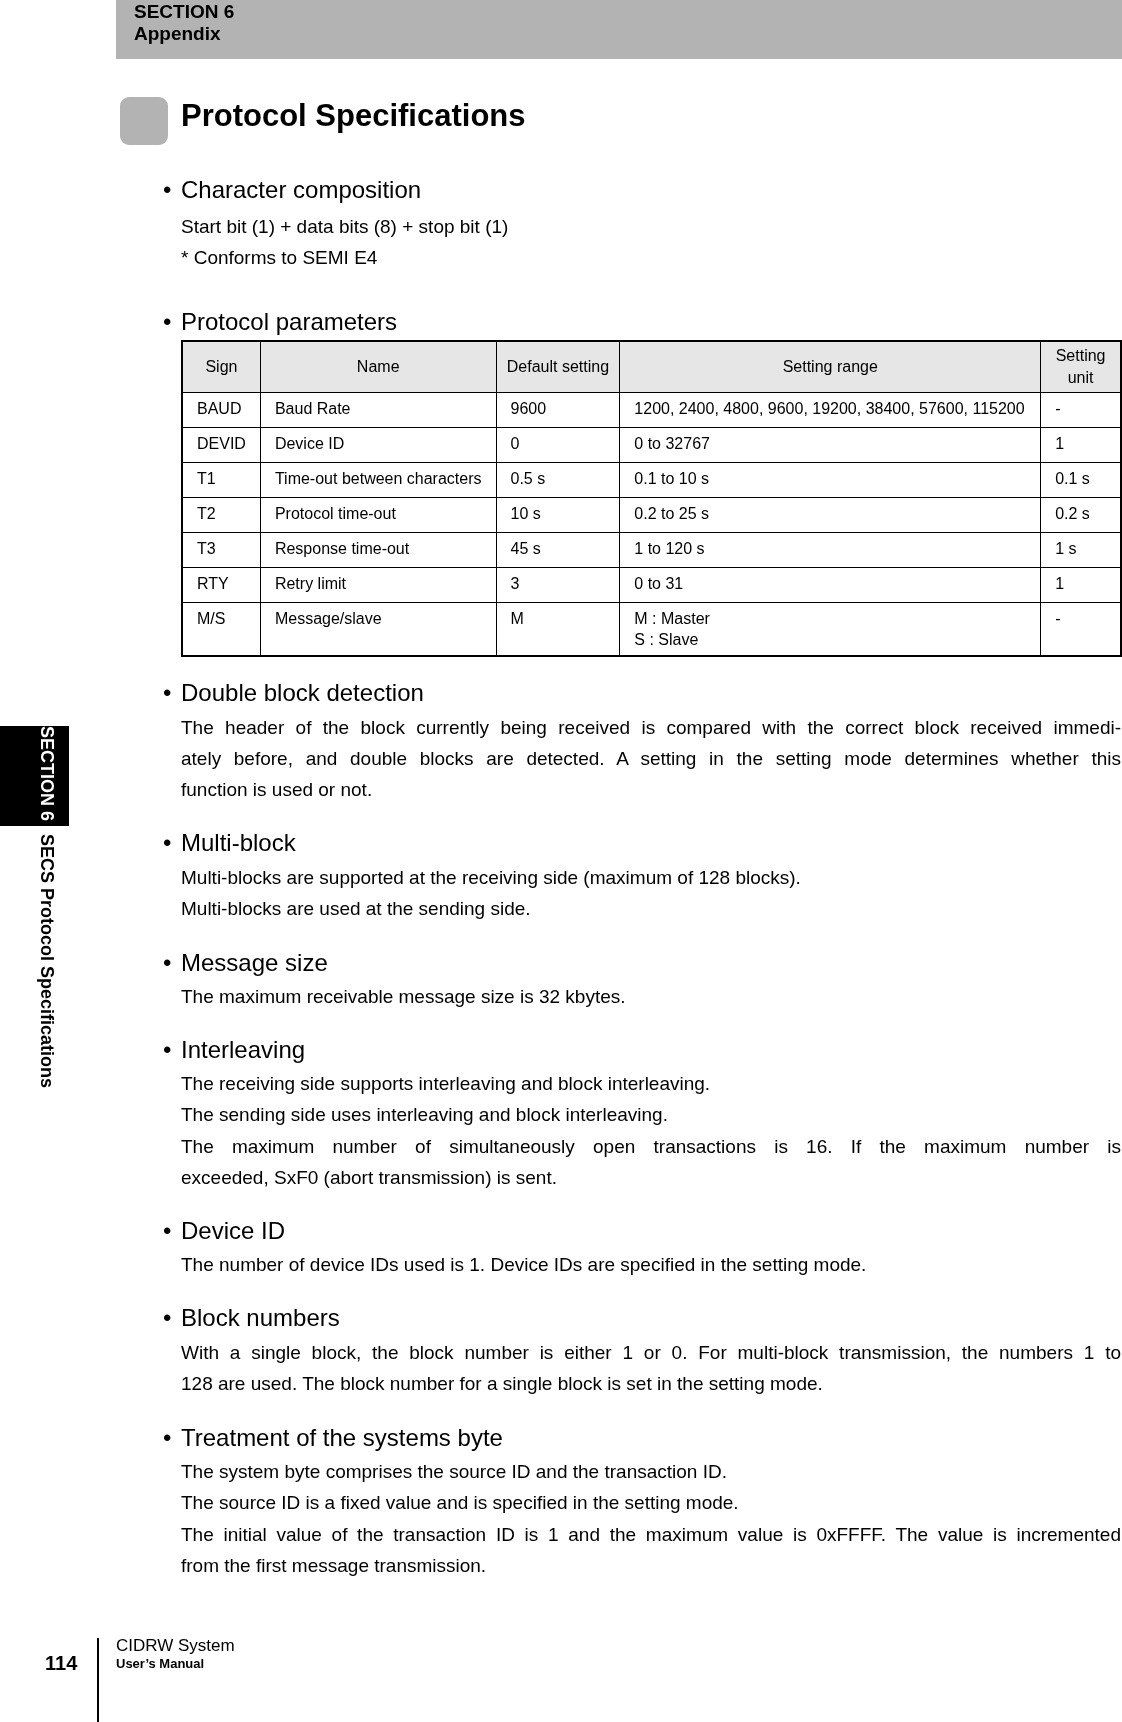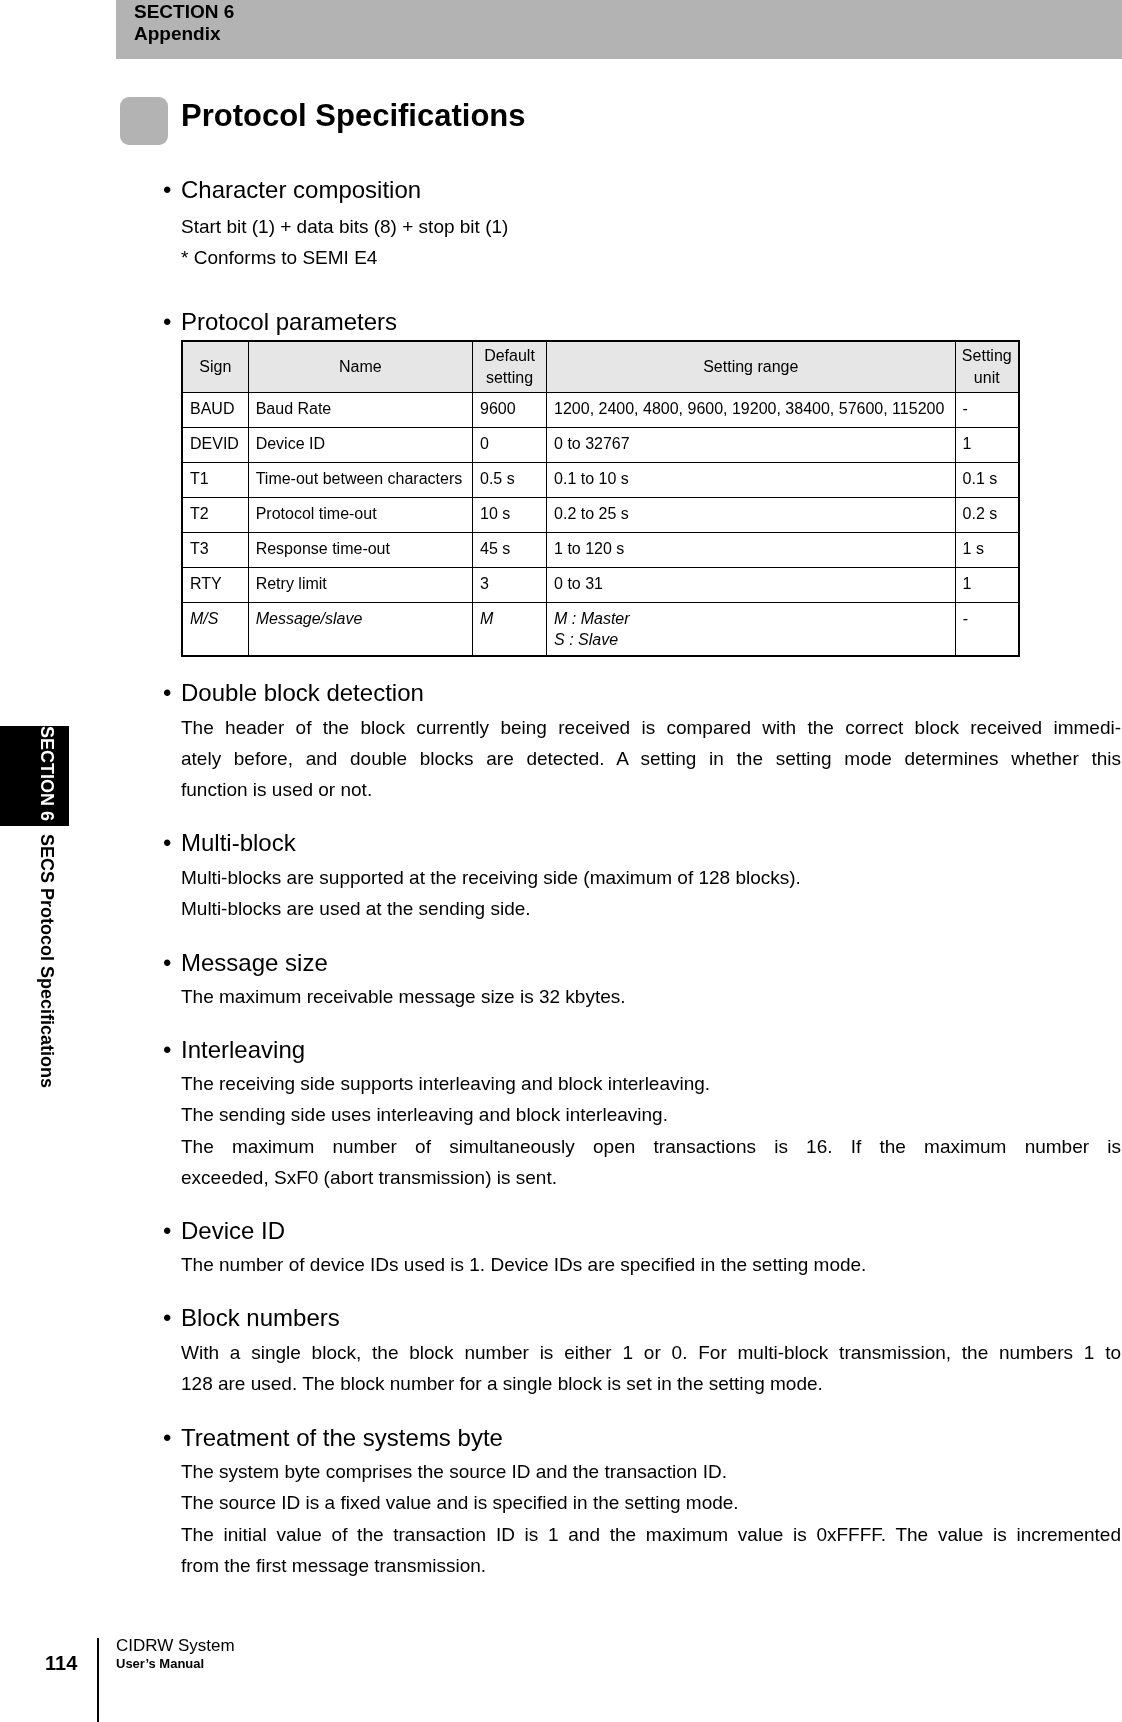--- a/index.html
+++ b/index.html
@@ -12,27 +12,27 @@
   .title { position:absolute; left:181px; top:96px; font-weight:bold; font-size:31px; line-height:40px;text-align:right; }
   .side-tab { position:absolute; left:0; top:726px; width:69px; height:100px; background:#000; }
   .side-text { position:absolute; left:36px; top:726px; transform-origin:0 0; transform:rotate(90deg) translateY(-22px);
                white-space:nowrap; font-weight:bold; font-size:18px; line-height:22px; }
   .side-text .t1 { color:#fff; display:inline-block; width:100px; }
   .side-text .t2 { color:#000; padding-left:8px; }
   .sec-h { position:absolute; left:163px; font-size:24px; line-height:28px; white-space:nowrap; }
   .sec-h .bul { display:inline-block; width:18px; }
   .body-line { position:absolute; left:181px; width:940px; font-size:19px; line-height:24px; white-space:nowrap; }
   .body-just { text-align:justify; text-align-last:justify; white-space:normal; }
-  table.params { position:absolute; left:181px; top:340px; width:839px; border-collapse:collapse;
+  table.params { position:absolute; left:181px; top:340px; width:941px; border-collapse:collapse;
                  border:2px solid #000; font-size:16px; }
   table.params th { background:#e6e6e6; font-weight:normal; height:50px; text-align:center;
                     border:1px solid #000; padding:0 4px; line-height:22px; }
-  table.params td { border:1px solid #000; height:29px; padding:0 7px; vertical-align:top; padding-top:5px;
+  table.params td { border:1px solid #000; height:29px; padding:0 14px; vertical-align:top; padding-top:5px;
                     line-height:21px; white-space:nowrap; }
-  table.params tr.tall td { height:47px;font-style:italic; }
+  table.params tr.tall td { height:47px; }
   .foot-line { position:absolute; left:97px; top:1638px; width:2px; height:84px; background:#000; }
   .foot-num { position:absolute; left:45px; top:1651px; font-weight:bold; font-size:20px; line-height:24px; }
   .foot-t1 { position:absolute; left:116px; top:1634px; font-weight:normal; font-size:17px; line-height:24px; }
   .foot-t2 { position:absolute; left:116px; top:1656px; font-weight:bold; font-size:13px; line-height:16px; }
 </style>
 </head>
 <body>
 
 <div class="hdr-band"></div>
 <div class="hdr-sec">SECTION 6</div>

